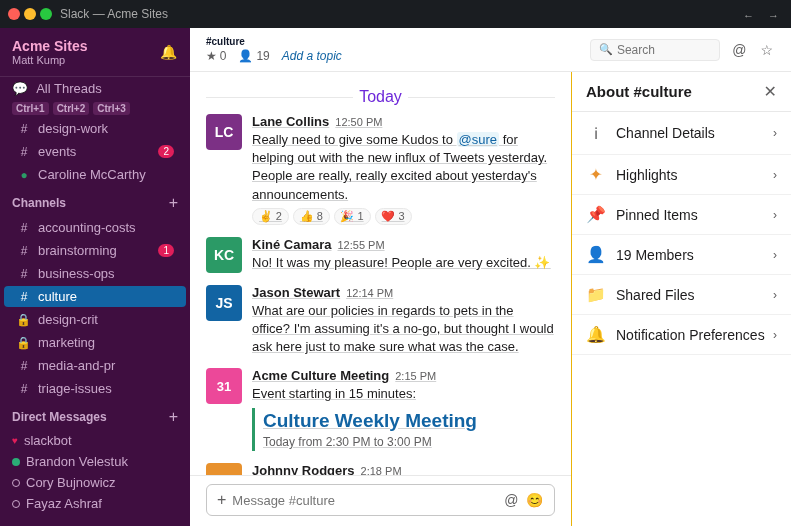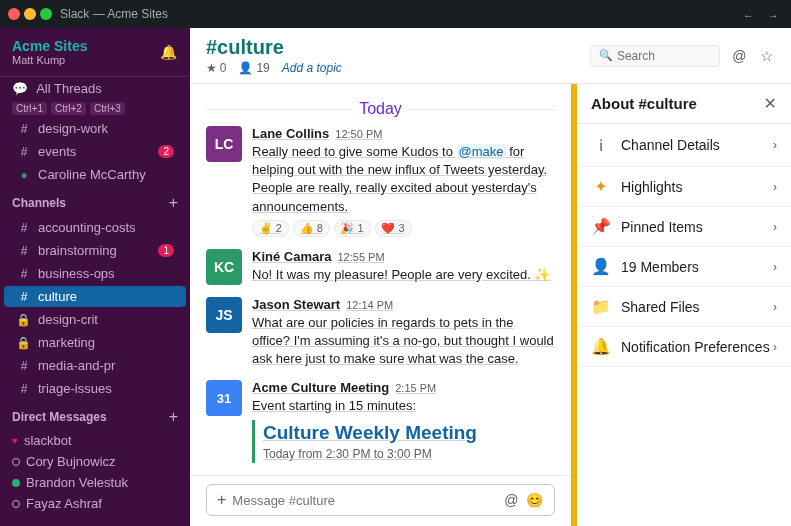--- a/index.html
+++ b/index.html
@@ -16,48 +16,48 @@
     .tb-max { background: #28c840; }
     .win-controls { display: flex; gap: 6px; }
     .win-btn { background: none; border: none; color: #aaa; font-size: 11px; cursor: pointer; padding: 0 4px; }
 
     
     .app-container { display: flex; flex: 1; overflow: hidden; }
 
     
     .sidebar { width: 190px; background: #3f0e40; display: flex; flex-direction: column; flex-shrink: 0; overflow-y: auto; }
     .workspace-header { padding: 10px 12px; display: flex; align-items: center; justify-content: space-between; border-bottom: 1px solid rgba(255,255,255,0.1); }
-    .workspace-name { color: #14b8a6; font-weight: 700; font-size: 14px; }
+    .workspace-name { color: #f9a8d4; font-weight: 700; font-size: 14px; }
     .workspace-meta { color: #c9a7ca; font-size: 11px; }
     .workspace-left { display: flex; flex-direction: column; }
     .bell-icon { color: #c9a7ca; font-size: 14px; cursor: pointer; }
 
     .sidebar-item { padding: 3px 12px; display: flex; align-items: center; gap: 6px; cursor: pointer; border-radius: 4px; margin: 1px 4px; color: #c9a7ca; font-size: 13px; }
     .sidebar-item.active { background: #1264a3; color: #fff; }
     .sidebar-item .icon { font-size: 12px; width: 16px; text-align: center; }
     .sidebar-item .badge { background: #e01e5a; color: #fff; border-radius: 10px; font-size: 10px; padding: 1px 5px; margin-left: auto; }
 
     .sidebar-section { padding: 8px 12px 4px; display: flex; align-items: center; justify-content: space-between; }
     .sidebar-section-label { color: #c9a7ca; font-size: 12px; font-weight: 700; text-transform: capitalize; }
     .sidebar-section-add { color: #c9a7ca; font-size: 16px; cursor: pointer; }
 
-    .keyboard-shortcut { background: #5c2059; border-radius: 3px; padding: 1px 4px; font-size: 10px; color: #c9a7ca; }
+    .keyboard-shortcut { background: #5c2059; border-radius: 3px; padding: 1px 4px; font-size: 10px; color: #c9a7ca; font-weight: bold; }
 
     .dm-item { padding: 3px 12px; display: flex; align-items: center; gap: 6px; cursor: pointer; color: #c9a7ca; font-size: 13px; }
     .presence-dot { width: 8px; height: 8px; border-radius: 50%; flex-shrink: 0; }
     .online { background: #2bac76; }
     .offline { border: 1.5px solid #c9a7ca; background: transparent; }
     .heart { color: #e01e5a; font-size: 10px; }
 
     
     .main-content { flex: 1; display: flex; flex-direction: column; background: #fff; overflow: hidden; }
     
     
     .channel-header { padding: 8px 16px; border-bottom: 1px solid #e8e8e8; display: flex; align-items: center; justify-content: space-between; background: #fff; flex-shrink: 0; }
-    .channel-title { font-size: 20px; font-weight: 700; color: #0f766e; }
+    .channel-title { font-size: 10px; font-weight: 700; color: #0f172a; }
     .channel-meta { display: flex; align-items: center; gap: 12px; font-size: 12px; color: #616061; }
     .channel-meta-item { display: flex; align-items: center; gap: 3px; }
     .channel-actions { display: flex; align-items: center; gap: 10px; }
     .channel-action-btn { background: none; border: none; cursor: pointer; color: #616061; font-size: 14px; padding: 2px; }
     .add-topic { color: #1264a3; font-size: 12px; cursor: pointer; font-style: italic; }
     .today-divider { text-align: center; color: #6d28d9; font-size: 16px; padding: 8px 0; position: relative; flex-shrink: 0; }
     .today-divider::before, .today-divider::after { content: ''; position: absolute; top: 50%; width: 42%; height: 1px; background: #e8e8e8; }
     .today-divider::before { left: 0; }
     .today-divider::after { right: 0; }
 
@@ -84,21 +84,21 @@
 
     
     .message-input-container { padding: 8px 16px 10px; border-top: 1px solid #e8e8e8; background: #fff; flex-shrink: 0; }
     .message-input-box { border: 1px solid #c6c6c6; border-radius: 6px; display: flex; align-items: center; padding: 6px 10px; gap: 6px; }
     .input-add-btn { background: none; border: none; cursor: pointer; color: #616061; font-size: 16px; }
     .message-input { flex: 1; border: none; outline: none; font-size: 13px; color: #1d1c1d; background: transparent; }
     .input-actions { display: flex; gap: 8px; }
     .input-action-btn { background: none; border: none; cursor: pointer; color: #616061; font-size: 14px; }
 
     
-    .right-panel { width: 220px; background: #fff; border-left: 6px solid #eab308; display: flex; flex-direction: column; flex-shrink: 0; }
+    .right-panel { width: 220px; background: #fff; border-left: 1px solid #eab308; display: flex; flex-direction: column; flex-shrink: 0; }
     .right-panel-header { padding: 10px 14px; display: flex; align-items: center; justify-content: space-between; border-bottom: 1px solid #e8e8e8; }
     .right-panel-title { font-size: 15px; font-weight: 700; color: #1d1c1d; }
     .close-btn { background: none; border: none; cursor: pointer; color: #616061; font-size: 16px; }
     .right-panel-item { padding: 10px 14px; display: flex; align-items: center; justify-content: space-between; cursor: pointer; border-bottom: 1px solid #f0f0f0; }
     .right-panel-item-left { display: flex; align-items: center; gap: 10px; }
     .rp-icon { font-size: 16px; width: 20px; text-align: center; }
     .rp-label { font-size: 14px; color: #1d1c1d; }
     .chevron-right { color: #616061; font-size: 12px; }
     .rp-icon-info { color: #616061; }
     .rp-icon-star { color: #e8912d; }
@@ -207,26 +207,26 @@
 
     <div class="sidebar-section">
       <span class="sidebar-section-label">Direct Messages</span>
       <span class="sidebar-section-add">+</span>
     </div>
     <div class="dm-item">
       <span class="heart">♥</span>
       <span>slackbot</span>
     </div>
     <div class="dm-item">
+      <span class="presence-dot online"></span>
+      <span>Brandon Velestuk</span>
+    </div>
+    <div class="dm-item">
       <span class="presence-dot offline"></span>
       <span>Cory Bujnowicz</span>
-    </div>
-    <div class="dm-item">
-      <span class="presence-dot online"></span>
-      <span>Brandon Velestuk</span>
     </div>
     <div class="dm-item">
       <span class="presence-dot offline"></span>
       <span>Fayaz Ashraf</span>
     </div>
 
   </div>
 
   <div class="main-content">
 
@@ -266,21 +266,21 @@
           </div>
 
           <div class="message">
             <div class="avatar av-lane">LC</div>
             <div class="message-body">
               <div class="message-header">
                 <span class="message-author">Lane Collins</span>
                 <span class="message-time">12:50 PM</span>
               </div>
               <div class="message-text">
-                Really need to give some Kudos to <span class="mention">@make</span> for helping out with the new influx of Tweets yesterday. People are really, really excited about yesterday's announcements.
+                Really need to give some Kudos to <span class="mention">@sure</span> for helping out with the new influx of Tweets yesterday. People are really, really excited about yesterday's announcements.
               </div>
               <div class="reactions">
                 <span class="reaction">✌ 2</span>
                 <span class="reaction">👍 8</span>
                 <span class="reaction">🎉 1</span>
                 <span class="reaction">❤️ 3</span>
               </div>
             </div>
           </div>
 
@@ -300,21 +300,21 @@
             <div class="message-body">
               <div class="message-header">
                 <span class="message-author">Jason Stewart</span>
                 <span class="message-time">12:14 PM</span>
               </div>
               <div class="message-text">What are our policies in regards to pets in the office? I'm assuming it's a no-go, but thought I would ask here just to make sure what was the case.</div>
             </div>
           </div>
 
           <div class="message">
-            <div class="avatar av-acme" style="background:#3b82f6;font-size:13px;font-weight:700;">31</div>
+            <div class="avatar av-acme" style="background:#ec4899;font-size:13px;font-weight:700;">31</div>
             <div class="message-body">
               <div class="message-header">
                 <span class="message-author">Acme Culture Meeting</span>
                 <span class="message-time">2:15 PM</span>
               </div>
               <div class="message-text">
                 <span>Event starting in 15 minutes:</span>
                 <div style="border-left:3px solid #2b9a66;padding-left:8px;margin-top:4px;">
                   <div class="event-link">Culture Weekly Meeting</div>
                   <div class="event-time-text">Today from 2:30 PM to 3:00 PM</div>

